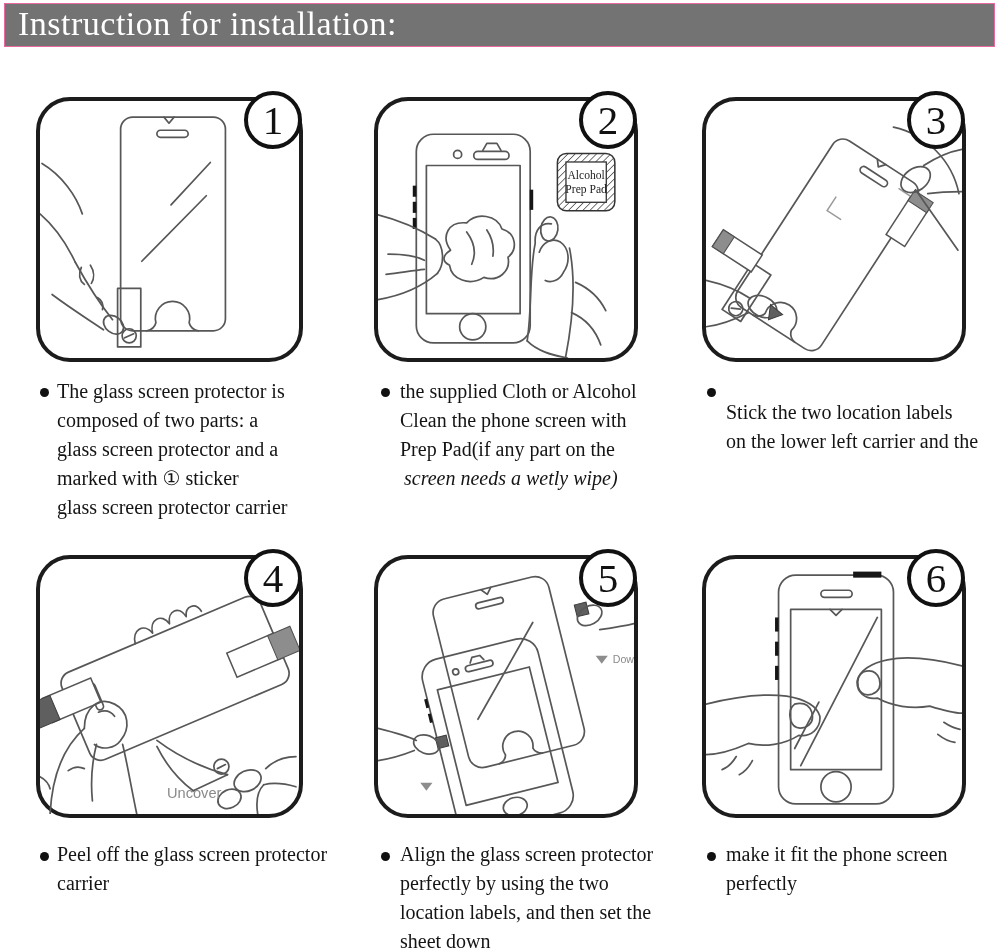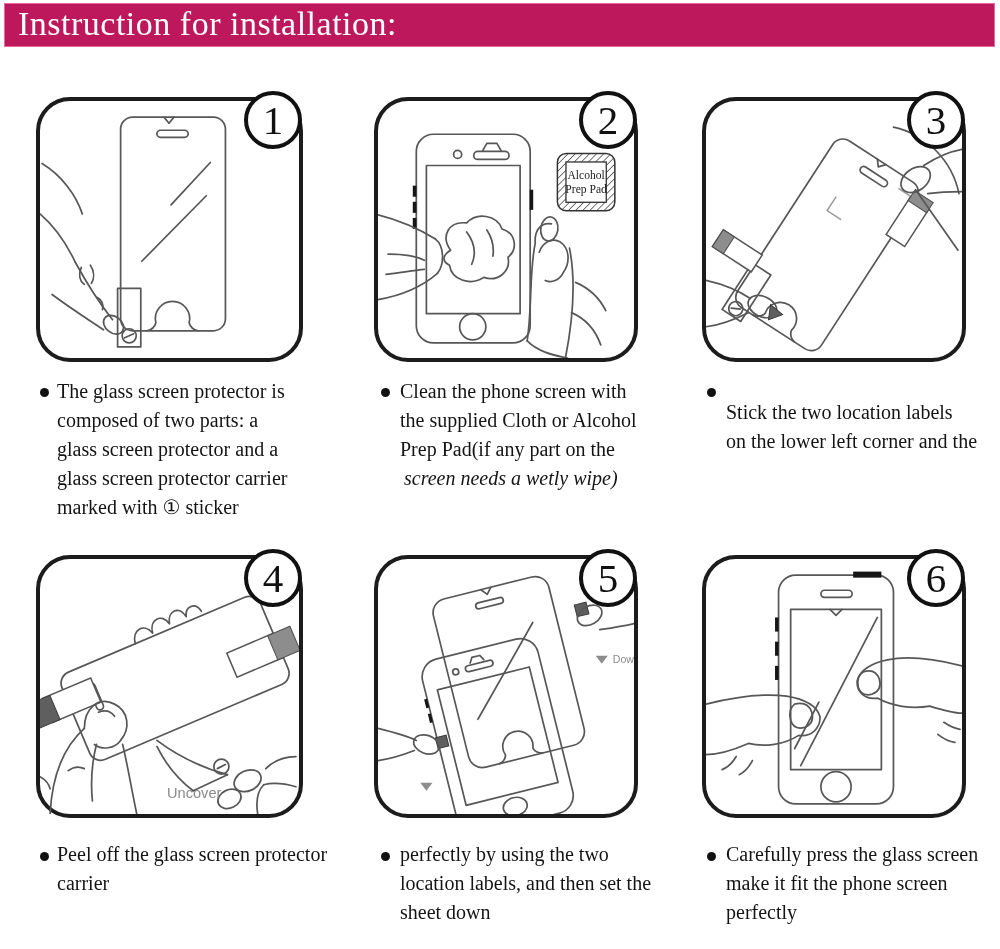--- a/index.html
+++ b/index.html
@@ -3,21 +3,21 @@
 <meta charset="utf-8">
 <style>
   html,body{margin:0;padding:0;}
   body{
     width:1000px;height:949px;position:relative;background:#ffffff;
     font-family:"Liberation Serif",serif;overflow:hidden;
   }
   
   .header{
     position:absolute;left:4px;top:3px;width:991px;height:44px;
-    background:#be185d;border:1px solid #e8699f;box-sizing:border-box;
+    background:#737373;border:1px solid #e8699f;box-sizing:border-box;
   }
   .header-title{
     position:absolute;left:13px;top:1px;
     font-size:34px;color:#ffffff;letter-spacing:0.5px;white-space:nowrap;
   }
   
   .panel{
     position:absolute;box-sizing:border-box;background:#ffffff;
     border:4px solid #1c1c1c;border-radius:34px;
   }
@@ -283,49 +283,49 @@
       <path class="ln" d="M230,174 q9,7 17,8"></path>
     </g>
   </svg>
 </div>
 
 <div class="bullet" style="left:40px;top:388px;"></div>
 <div class="caption" style="left:57px;top:377px;font-family:Liberation Serif, serif;">
   <span class="line">The glass screen protector is</span>
   <span class="line">composed of two parts: a</span>
   <span class="line">glass screen protector and a</span>
+  <span class="line">marked with ① sticker</span>
   <span class="line">glass screen protector carrier</span>
-  <span class="line">marked with ① sticker</span>
 </div>
 
 <div class="bullet" style="left:381px;top:388px;"></div>
 <div class="caption" style="left:400px;top:377px;">
+  <span class="line">the supplied Cloth or Alcohol</span>
   <span class="line">Clean the phone screen with</span>
-  <span class="line">the supplied Cloth or Alcohol</span>
   <span class="line">Prep Pad(if any part on the</span>
   <span class="line" style="padding-left:4px;font-style:italic;">screen needs a wetly wipe)</span>
 </div>
 
 <div class="bullet" style="left:707px;top:388px;"></div>
 <div class="caption" style="left:726px;top:377px;margin-top:21px;">
   <span class="line">Stick the two location labels</span>
-  <span class="line">on the lower left corner and the</span>
+  <span class="line">on the lower left carrier and the</span>
 </div>
 
 <div class="bullet" style="left:40px;top:852px;"></div>
 <div class="caption" style="left:57px;top:840px;">
   <span class="line">Peel off the glass screen protector</span>
   <span class="line">carrier</span>
 </div>
 
 <div class="bullet" style="left:381px;top:852px;"></div>
 <div class="caption" style="left:400px;top:840px;">
+  <span class="line">Align the glass screen protector</span>
   <span class="line">perfectly by using the two</span>
   <span class="line">location labels, and then set the</span>
   <span class="line">sheet down</span>
 </div>
 
 <div class="bullet" style="left:707px;top:852px;"></div>
 <div class="caption" style="left:726px;top:840px;">
-  <span class="line">Carefully press the glass screen</span>
   <span class="line">make it fit the phone screen</span>
   <span class="line">perfectly</span>
 </div>
 
 </body></html>

